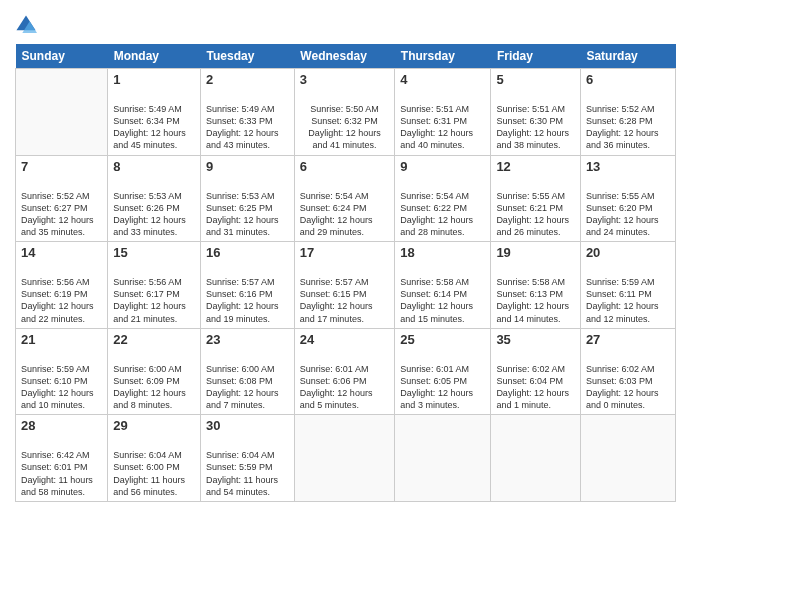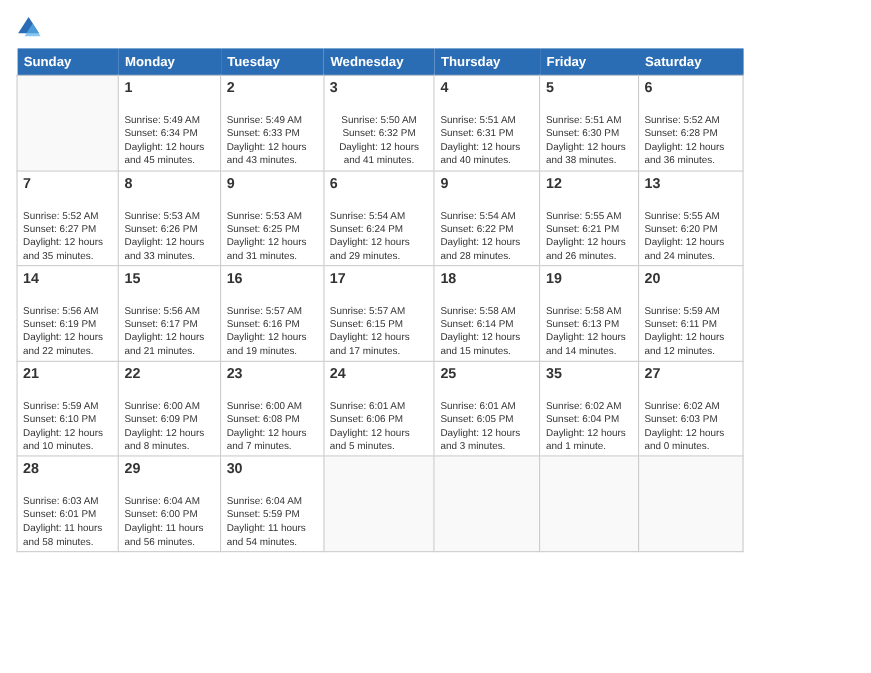--- a/index.html
+++ b/index.html
@@ -317,21 +317,21 @@
             <span class="day-num">27</span>
             <div class="cell-info" style="white-space: pre-line;">Sunrise: 6:02 AM
 Sunset: 6:03 PM
 Daylight: 12 hours
 and 0 minutes.</div>
           </td>
         </tr>
         <tr>
           <td class="cal-cell">
             <span class="day-num">28</span>
-            <div class="cell-info" style="white-space: pre-line;">Sunrise: 6:03 AM
+            <div class="cell-info" style="white-space: pre-line;">Sunrise: 6:42 AM
 Sunset: 6:01 PM
 Daylight: 11 hours
 and 58 minutes.</div>
           </td>
           <td class="cal-cell">
             <span class="day-num">29</span>
             <div class="cell-info" style="white-space: pre-line;">Sunrise: 6:04 AM
 Sunset: 6:00 PM
 Daylight: 11 hours
 and 56 minutes.</div>

